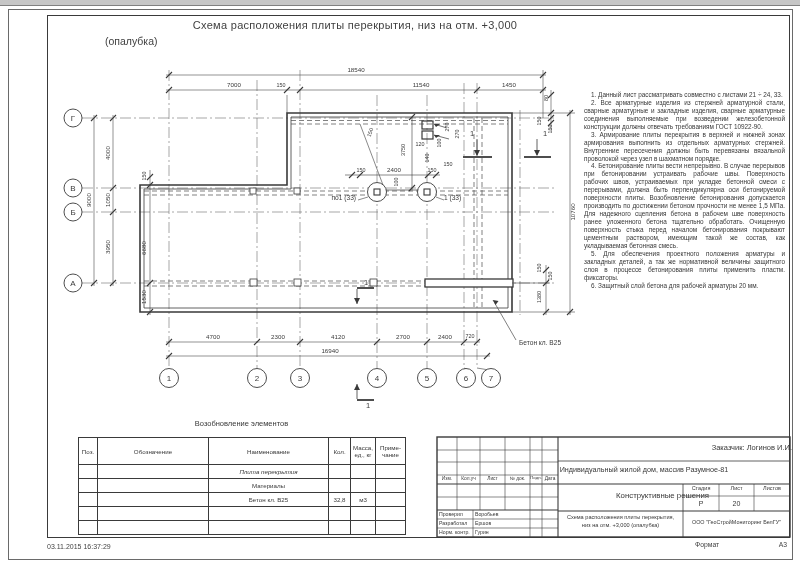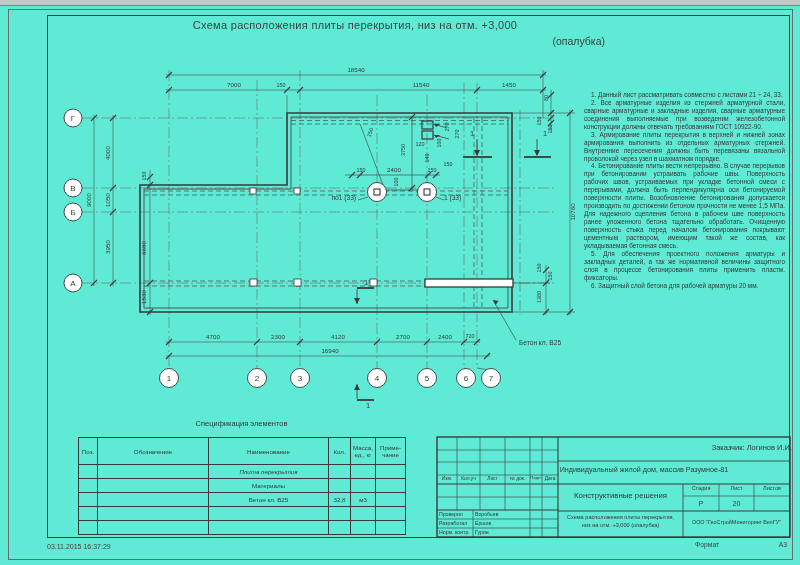--- a/index.html
+++ b/index.html
@@ -1,21 +1,21 @@
 <!DOCTYPE html>
 <html><head>
 <meta charset="utf-8">
 <style>
   html,body{margin:0;padding:0;background:#cfcfcf;font-family:"Liberation Sans",sans-serif;}
-  .sheet{position:relative;width:800px;height:565px;background:#5eead4;overflow:hidden;color:#3a3a3a;}
+  .sheet{position:relative;width:800px;height:565px;background:#ffffff;overflow:hidden;color:#3a3a3a;}
   .topstrip{position:absolute;left:0;top:0;width:800px;height:5px;background:#c6c6c6;border-bottom:1px solid #808080;}
   .outer-border{position:absolute;left:8px;top:9px;width:783px;height:549px;border:1px solid #6a6a6a;}
   .inner-frame{position:absolute;left:47px;top:15px;width:741px;height:521px;border:1.5px solid #3a3a3a;}
   .main-title{position:absolute;left:105px;top:19px;width:500px;text-align:center;font-size:11px;letter-spacing:.3px;color:#3f3f3f;}
-  .main-title2{position:absolute;left:105px;top:35px;width:500px;text-align:right;font-size:10.5px;color:#3f3f3f;}
+  .main-title2{position:absolute;left:105px;top:35px;width:500px;text-align:left;font-size:10.5px;color:#3f3f3f;}
   .notes{position:absolute;left:584px;top:91px;width:201px;font-size:6.4px;line-height:1.24;text-align:justify;color:#383838;}
   .notes p{margin:0;text-indent:7px;}
   .spec-title{position:absolute;left:78px;top:419px;width:327px;text-align:center;font-size:7.5px;color:#383838;}
   table.spec{position:absolute;left:78px;top:437px;border-collapse:collapse;table-layout:fixed;border:1.4px solid #3a3a3a;}
   table.spec th,table.spec td{border:0.8px solid #3a3a3a;font-size:6.2px;font-weight:normal;text-align:center;padding:0;overflow:hidden;white-space:nowrap;color:#383838;}
   table.spec thead tr{height:27px;}
   table.spec tbody tr{height:14px;}
   .cell-italic{font-style:italic;}
   svg text{font-family:"Liberation Sans",sans-serif;fill:#3a3a3a;font-size:6.2px;}
   svg .ax-lbl{font-size:8px;}
@@ -246,21 +246,21 @@
 
   <div class="notes">
     <p>1. Данный лист рассматривать совместно с листами 21 ÷ 24, 33.</p>
     <p>2. Все арматурные изделия из стержней арматурной стали, сварные арматурные и закладные изделия, сварные арматурные соединения выполняемые при возведении железобетонной конструкции должны отвечать требованиям ГОСТ 10922-90.</p>
     <p>3. Армирование плиты перекрытия в верхней и нижней зонах армирования выполнить из отдельных арматурных стержней. Внутренние пересечения должны быть перевязаны вязальной проволокой через узел в шахматном порядке.</p>
     <p>4. Бетонирование плиты вести непрерывно. В случае перерывов при бетонировании устраивать рабочие швы. Поверхность рабочих швов, устраиваемых при укладке бетонной смеси с перерывами, должна быть перпендикулярна оси бетонируемой поверхности плиты. Возобновление бетонирования допускается производить по достижении бетоном прочности не менее 1,5 МПа. Для надежного сцепления бетона в рабочем шве поверхность ранее уложенного бетона тщательно обработать. Очищенную поверхность стыка перед началом бетонирования покрывают цементным раствором, имеющим такой же состав, как укладываемая бетонная смесь.</p>
     <p>5. Для обеспечения проектного положения арматуры и закладных деталей, а так же нормативной величины защитного слоя в процессе бетонирования плиты применить пластм. фиксаторы.</p>
     <p>6. Защитный слой бетона для рабочей арматуры 20 мм.</p>
   </div>
 
-  <div class="spec-title">Спецификация элементов</div>
+  <div class="spec-title">Возобновление элементов</div>
   <table class="spec">
     <colgroup>
       <col style="width:19px">
         <col style="width:111px">
         <col style="width:120px">
       <col style="width:22px">
         <col style="width:25px">
         <col style="width:30px">
     </colgroup>
     <thead>
@@ -332,21 +332,21 @@
 
   <div class="tbt" style="left:439px;top:511.5px;width:34px;font-size:5.2px;">Проверил</div>
   <div class="tbt" style="left:475px;top:511.5px;width:54px;font-size:5.2px;">Воробьев</div>
   <div class="tbt" style="left:439px;top:520.5px;width:34px;font-size:5.2px;">Разработал</div>
   <div class="tbt" style="left:475px;top:520.5px;width:54px;font-size:5.2px;">Ершов</div>
   <div class="tbt" style="left:439px;top:529.5px;width:34px;font-size:5.2px;">Норм. контр.</div>
   <div class="tbt" style="left:475px;top:529.5px;width:54px;font-size:5.2px;">Гурин</div>
 
   <div class="tbt" style="left:560px;top:444px;width:214px;font-size:7.5px;text-align:right;padding-left:18px;">Заказчик: Логинов И.И.</div>
   <div class="tbt c" style="left:528px;top:466px;width:232px;font-size:7.2px;">Индивидуальный жилой дом, массив Разумное-81</div>
-  <div class="tbt c" style="left:558px;top:492px;width:125px;font-size:7.8px;">Конструктивные решения</div>
+  <div class="tbt c" style="left:584px;top:492px;width:125px;font-size:7.8px;text-align:right;">Конструктивные решения</div>
   <div class="tbt c" style="left:683px;top:486px;width:36px;font-size:5.5px;">Стадия</div>
   <div class="tbt c" style="left:719px;top:486px;width:35px;font-size:5.5px;">Лист</div>
   <div class="tbt c" style="left:754px;top:486px;width:36px;font-size:5.5px;">Листов</div>
   <div class="tbt c" style="left:683px;top:500px;width:36px;font-size:7px;">Р</div>
   <div class="tbt c" style="left:719px;top:500px;width:35px;font-size:7px;">20</div>
   <div class="tbt c" style="left:754px;top:500px;width:36px;font-size:7px;"></div>
   <div class="tbt c" style="left:560px;top:515px;width:121px;font-size:5.6px;">Схема расположения плиты перекрытия,</div>
   <div class="tbt c" style="left:560px;top:523px;width:121px;font-size:5.6px;">низ на отм. +3,000 (опалубка)</div>
   <div class="tbt c" style="left:685px;top:520px;width:103px;font-size:5.4px;">ООО "ГеоСтройМониторинг БелГУ"</div>
 

